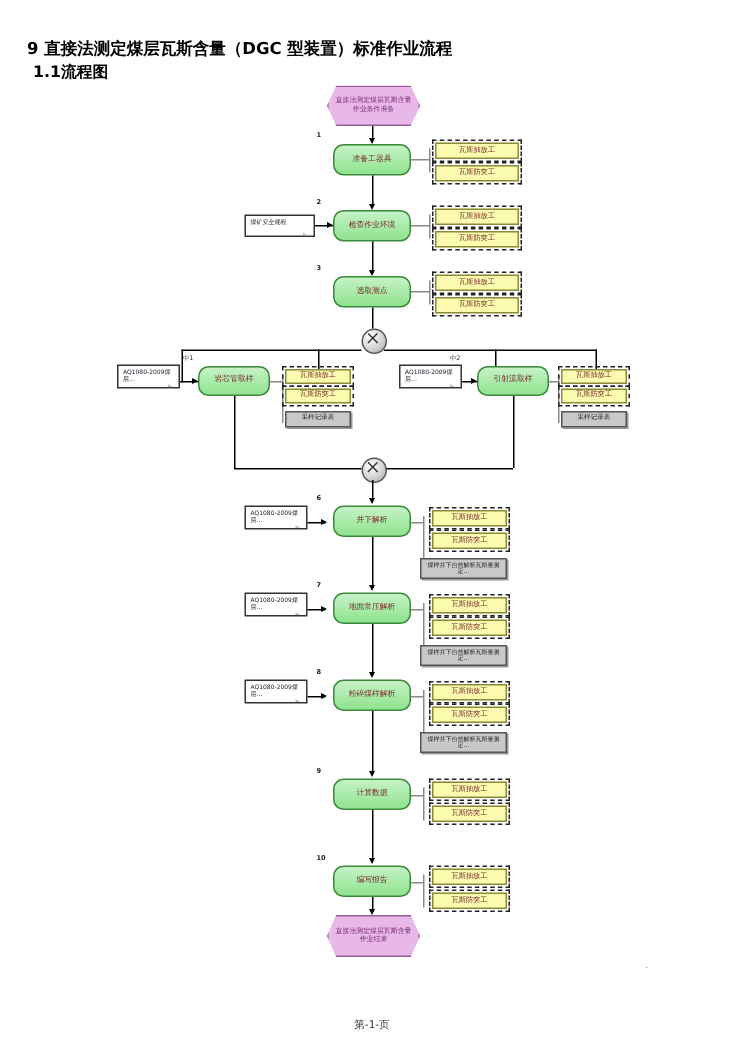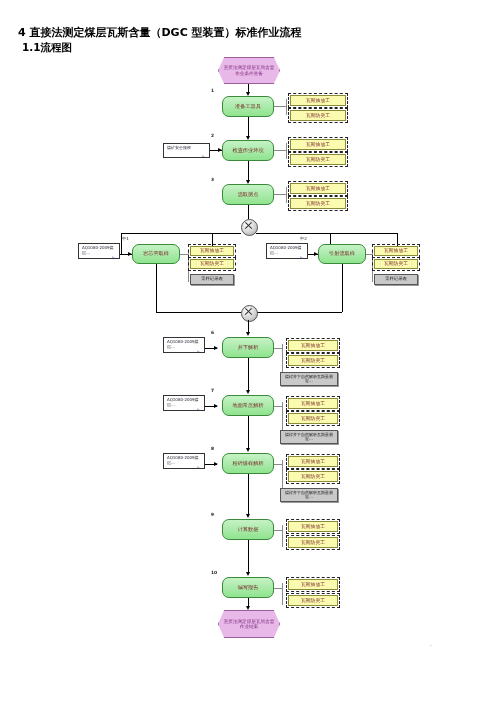--- a/index.html
+++ b/index.html
@@ -159,21 +159,21 @@
   .dotmark{
     position:absolute;
     font-size:6px;color:#777;
   }
 </style>
 </head>
 <body>
 
 <div id="root">
 
-  <div class="heading" id="title-main">4 直接法测定煤层瓦斯含量（DGC 型装置）标准作业流程</div>
+  <div class="heading" id="title-main">9 直接法测定煤层瓦斯含量（DGC 型装置）标准作业流程</div>
   <div class="heading" id="title-sub">1.1流程图</div>
 
   <div class="node hex" style="left:218px;top:57px;width:62px;height:27px;">直接法测定煤层瓦斯含量作业条件准备</div>
 
   <div class="vline" style="left:248px;top:84px;height:10px;"></div>
   <div class="arrowdown" style="left:245.5px;top:92px;"></div>
 
   <div class="stepnum" style="left:211px;top:88px;">1</div>
   <div class="node proc" style="left:222px;top:96px;width:52px;height:21px;">准备工器具</div>
 
@@ -343,13 +343,14 @@
   <div class="node role" style="left:288px;top:579px;width:50px;height:11px;">瓦斯抽放工</div>
   <div class="node role" style="left:288px;top:595px;width:50px;height:11px;">瓦斯防突工</div>
 
   <div class="vline" style="left:248px;top:598px;height:10px;"></div>
   <div class="arrowdown" style="left:245.5px;top:606px;"></div>
 
   <div class="node hex" style="left:218px;top:610px;width:62px;height:28px;">直接法测定煤层瓦斯含量作业结束</div>
 
   <div class="dotmark" style="left:430px;top:640px;">.</div>
 
+  <div class="footer">第-1-页</div>
 </div>
 
 </body></html>

